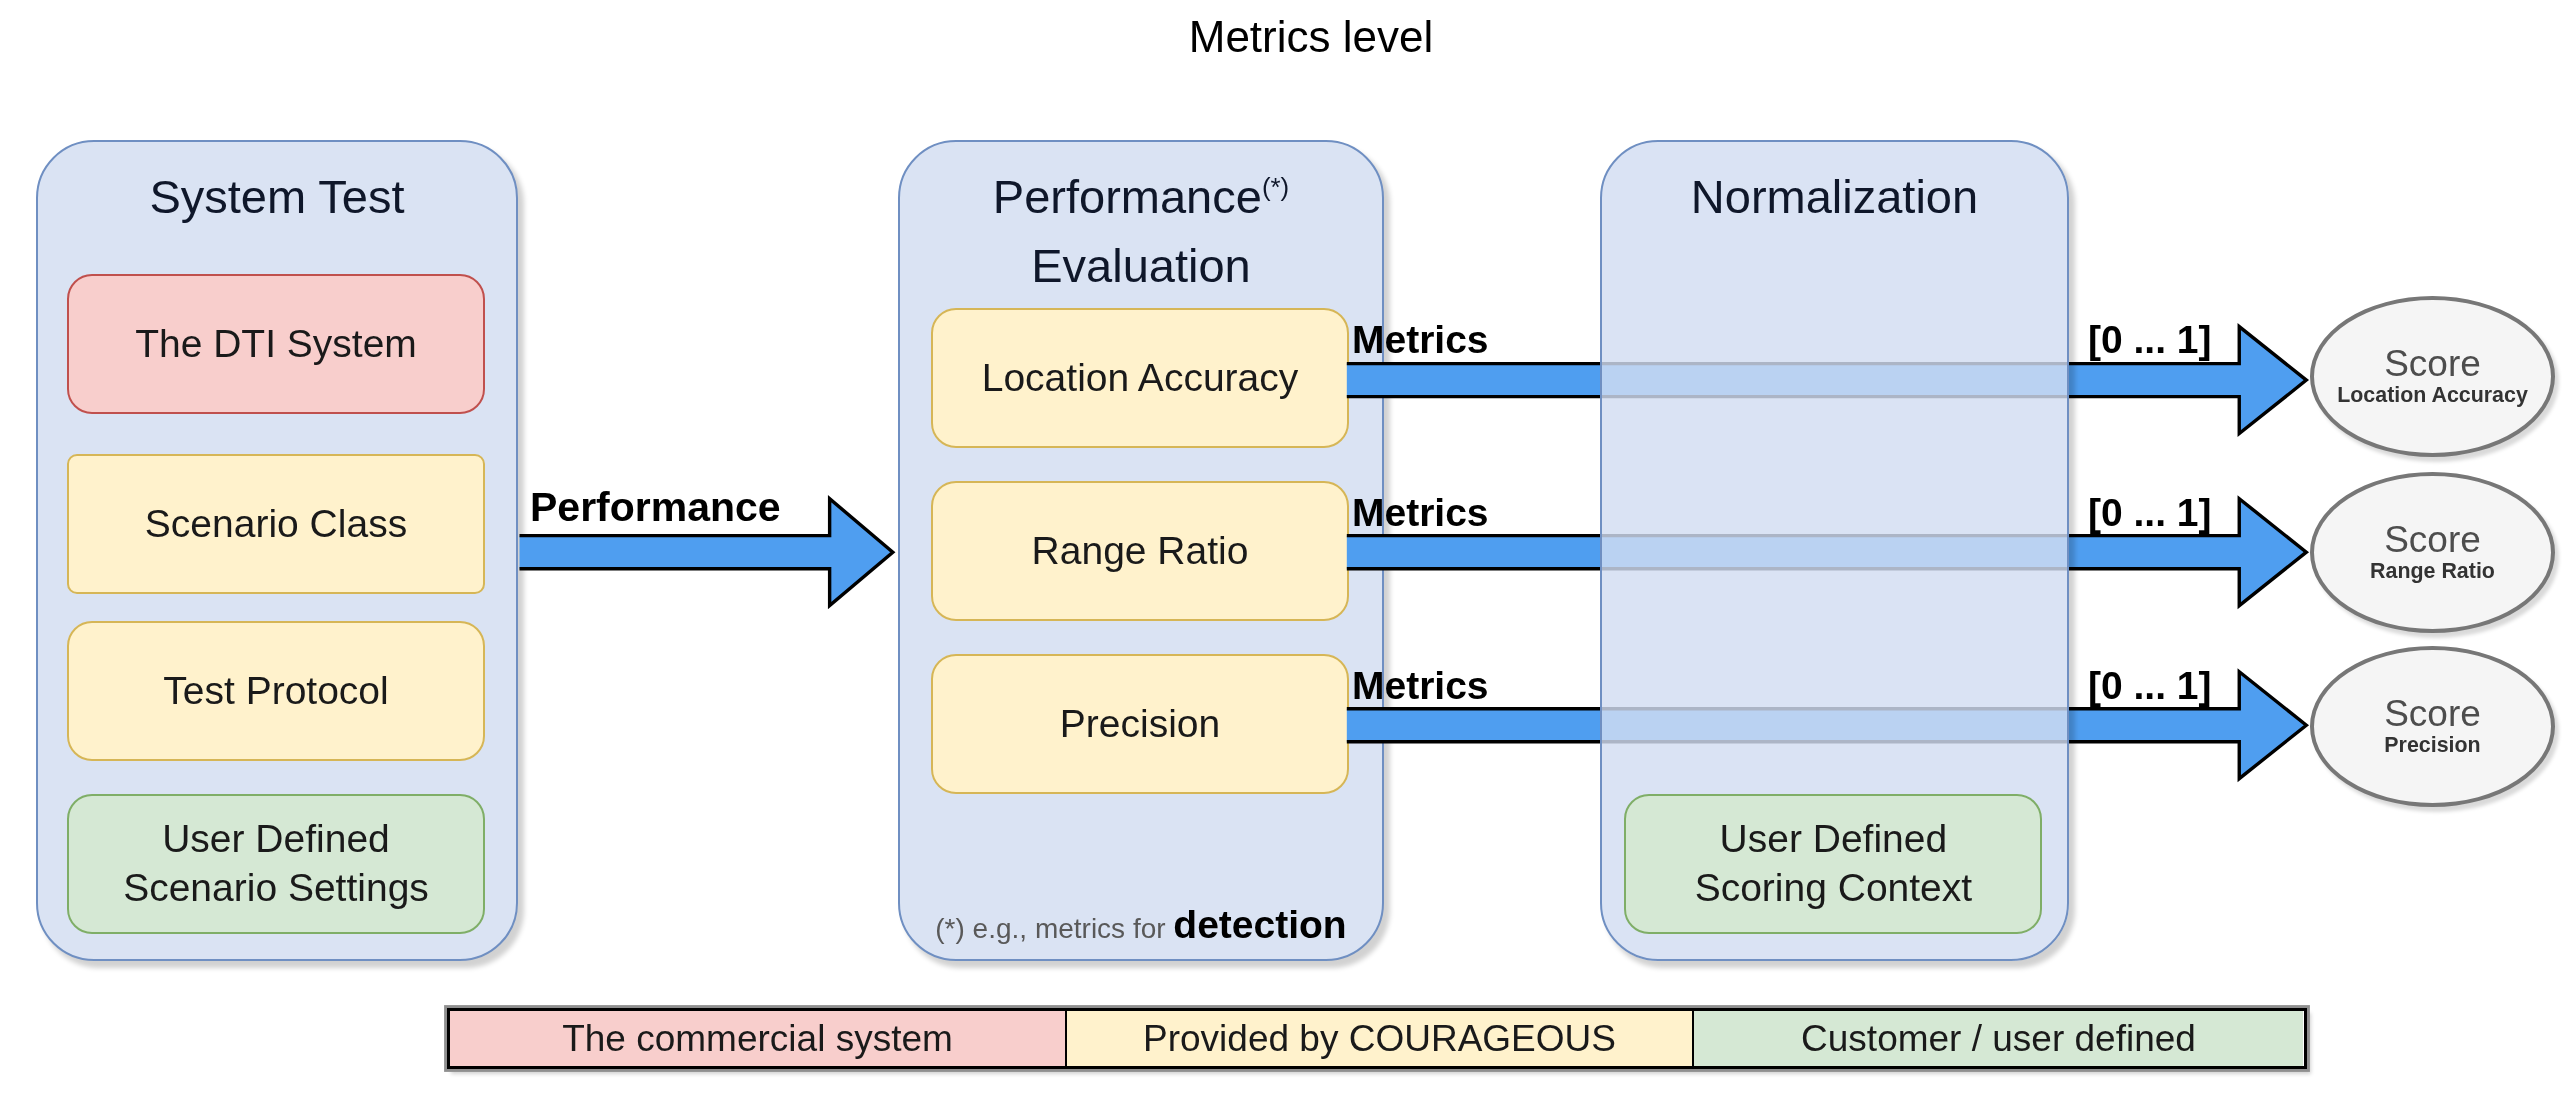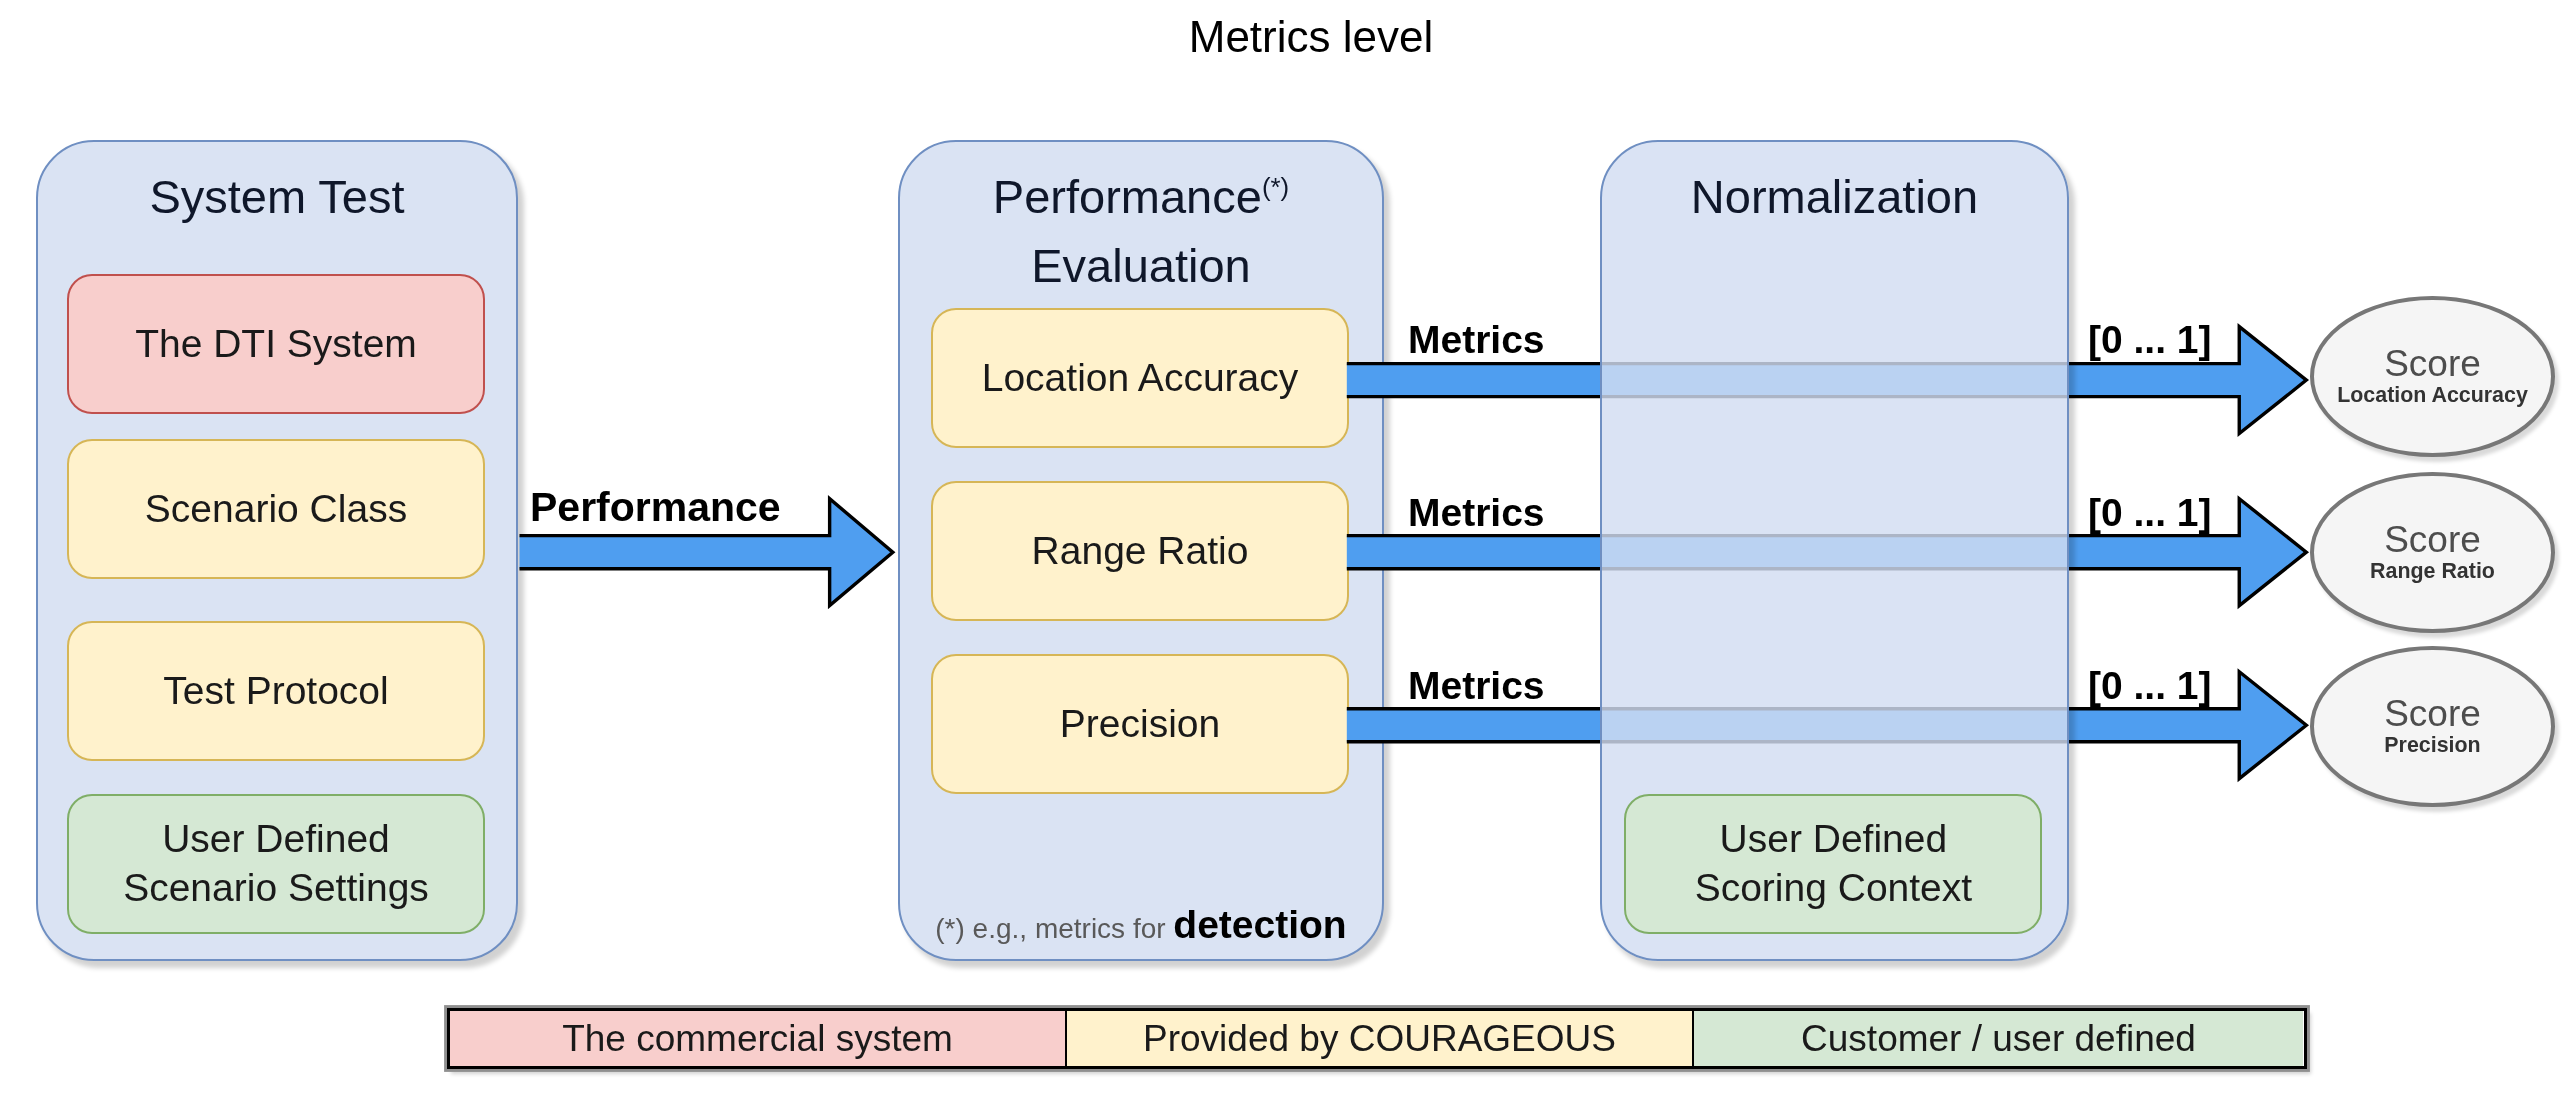--- a/index.html
+++ b/index.html
@@ -35,21 +35,21 @@
     position:absolute; width:418px; height:140px; box-sizing:border-box;
     border-radius:25px; display:flex; align-items:center; justify-content:center;
     text-align:center; font-size:39px; color:#1a1a1a; line-height:1.25; padding:0 29px;
   }
   .box.red    { background:#f8cecc; border:2.9px solid #c0504d; }
   .box.yellow { background:#fff2cc; border:2.9px solid #d6b656; }
   .box.green  { background:#d5e8d4; border:2.9px solid #7fae67; }
 
   #c-system .box { left:29px; }
   #b-dti      { top:132px; }
-  #b-scenario { top:297px; }
+  #b-scenario { top:312px;border-radius:10px; }
   #b-protocol { top:479px; }
   #b-settings { top:652px; }
 
   #c-perf .box { left:31px; }
   #b-loc   { top:166px; }
   #b-range { top:339px; }
   #b-prec  { top:512px; }
 
   #c-norm .box { left:22.4px; top:652px; }
 
@@ -63,21 +63,21 @@
   svg.arrows { position:absolute; left:0; top:0; z-index:2; pointer-events:none; }
   .arrow-fill   { fill:#4f9ef0; }
   .arrow-stroke { fill:none; stroke:#000; stroke-width:3.5; stroke-linejoin:miter; }
 
   
   .flow-label {
     position:absolute; font-weight:bold; color:#000; z-index:4;
     font-size:39px; white-space:nowrap;
   }
   #lbl-meas { left:530px; top:484px; font-size:41px; }
-  .lbl-metrics { left:1408px; }
+  .lbl-metrics { left:1352px; }
   .lbl-range   { left:2088px; }
   .row1 { top:318px; } .row2 { top:491px; } .row3 { top:664px; }
 
   
   .score {
     position:absolute; left:2310px; width:245px; height:161px; box-sizing:border-box;
     background:#f5f5f5; border:4.9px solid #777777; border-radius:50%;
     display:flex; flex-direction:column; align-items:center; justify-content:center;
     z-index:4; box-shadow:3.9px 4.9px 3.9px rgba(0,0,0,0.15);
   }

